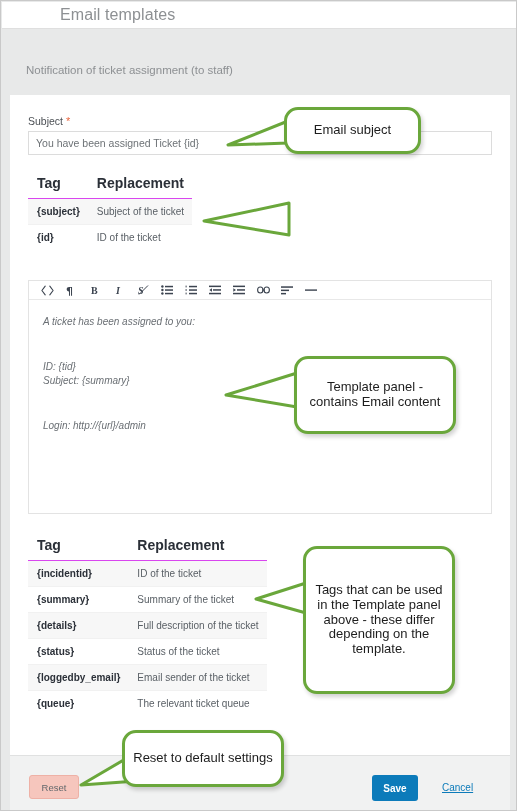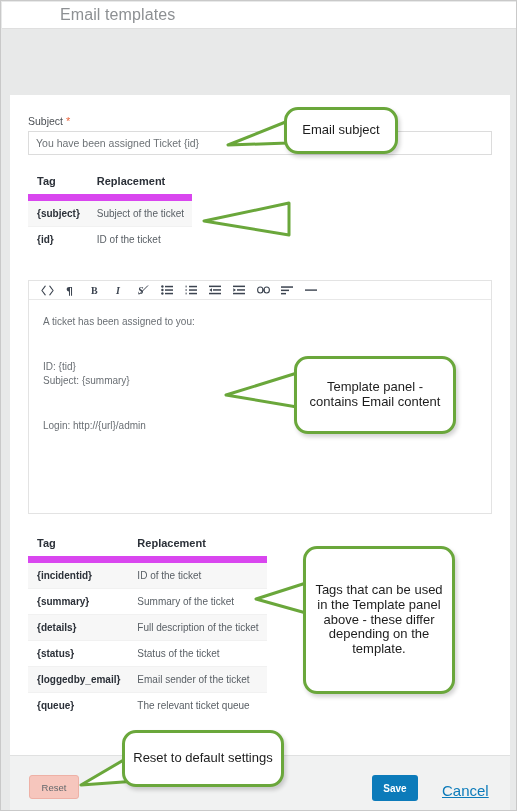--- a/index.html
+++ b/index.html
@@ -74,24 +74,24 @@
 
   
   .tagtable {
     position:absolute;
     border-collapse:collapse;
     background:#fff;
     font-size:10px;
   }
   .tagtable th {
     text-align:left;
-    font-size:11px; color:#2b3038; font-weight:bold;
+    font-size:14px; color:#2b3038; font-weight:bold;
     padding:7px 8px 7px 9px;
     background:#ffffff;
-    border-bottom:7px solid #d946ef;
+    border-bottom:1px solid #d946ef;
     white-space:nowrap;
   }
   .tagtable td {
     padding:7px 8px 7px 9px;
     color:#5a6066;
     border-bottom:1px solid #f1f1f1;
     white-space:nowrap;
     vertical-align:middle;
   }
   .tagtable td.tagcol {
@@ -125,20 +125,21 @@
     cursor:pointer;
   }
   .tbbtn svg { display:block; }
   #editor-body {
     position:absolute; left:0; top:20px; width:462px; height:212px;
     padding:14px 14px;
     font-family:"Liberation Sans", sans-serif;
     font-size:10px; color:#6a6f74;
     line-height:1.45;
     overflow:hidden;
+    font-style:italic;
   }
   #editor-body p { margin:0; }
   .gap2 { height:30px; }
 
   
   #reset-button {
     position:absolute; left:28px; top:774px;
     width:50px; height:24px;
     background:#f6c6bd; border:1px solid #eeb1a6; border-radius:3px;
     color:#63686c; font-size:9.5px;
@@ -148,21 +149,21 @@
   #save-button {
     position:absolute; left:371px; top:774px;
     width:46px; height:26px;
     background:#0c7bba; border:none; border-radius:3px;
     color:#ffffff; font-size:10px; font-weight:bold;
     font-family:"Liberation Sans", sans-serif;
     cursor:pointer;
   }
   #cancel-link {
     position:absolute; left:441px; top:781px;
-    color:#0c7bba; font-size:15px; text-decoration:underline;
+    color:#0c7bba; font-size:10px; text-decoration:underline;
     cursor:pointer;
   }
 
   
   .callout {
     position:absolute;
     background:#ffffff;
     border:3px solid #6aa73b;
     border-radius:14px;
     box-shadow: 2px 3px 4px rgba(0,0,0,.18);
@@ -170,37 +171,38 @@
     text-align:center;
     color:#1d1d1d;
     font-size:13px;
     line-height:1.15;
     padding:5px 8px;
     z-index:20;
   }
   
   .tail { position:absolute; z-index:19; overflow:visible; }
 
-  #callout-subject { left:283px; top:106px; width:114px; height:47px; }
+  #callout-subject { left:283px; top:106px; width:137px; height:47px; }
   #callout-subject-tags { left:287px; top:183px; width:177px; height:97px; }
   #callout-template { left:293px; top:355px; width:162px; height:78px; }
   #callout-template-tags { left:302px; top:545px; width:152px; height:148px; }
   #callout-reset { left:121px; top:729px; width:162px; height:57px; }
 </style>
 </head>
 <body>
 
 <div id="window">
 
   <div id="titlebar">
     <div class="t">Email templates</div>
   </div>
 
   <div id="backdrop"></div>
 
+  <div id="section-title">Notification of ticket assignment (to staff)</div>
 
   <div id="card"></div>
 
   <div class="fieldlabel" style="left:27px; top:114px;">
     <span>Subject</span><span class="req">*</span>
   </div>
 
   <input id="subject-input" type="text" value="You have been assigned Ticket {id}" style="">
 
   <table class="tagtable" id="tagtable-subject">

